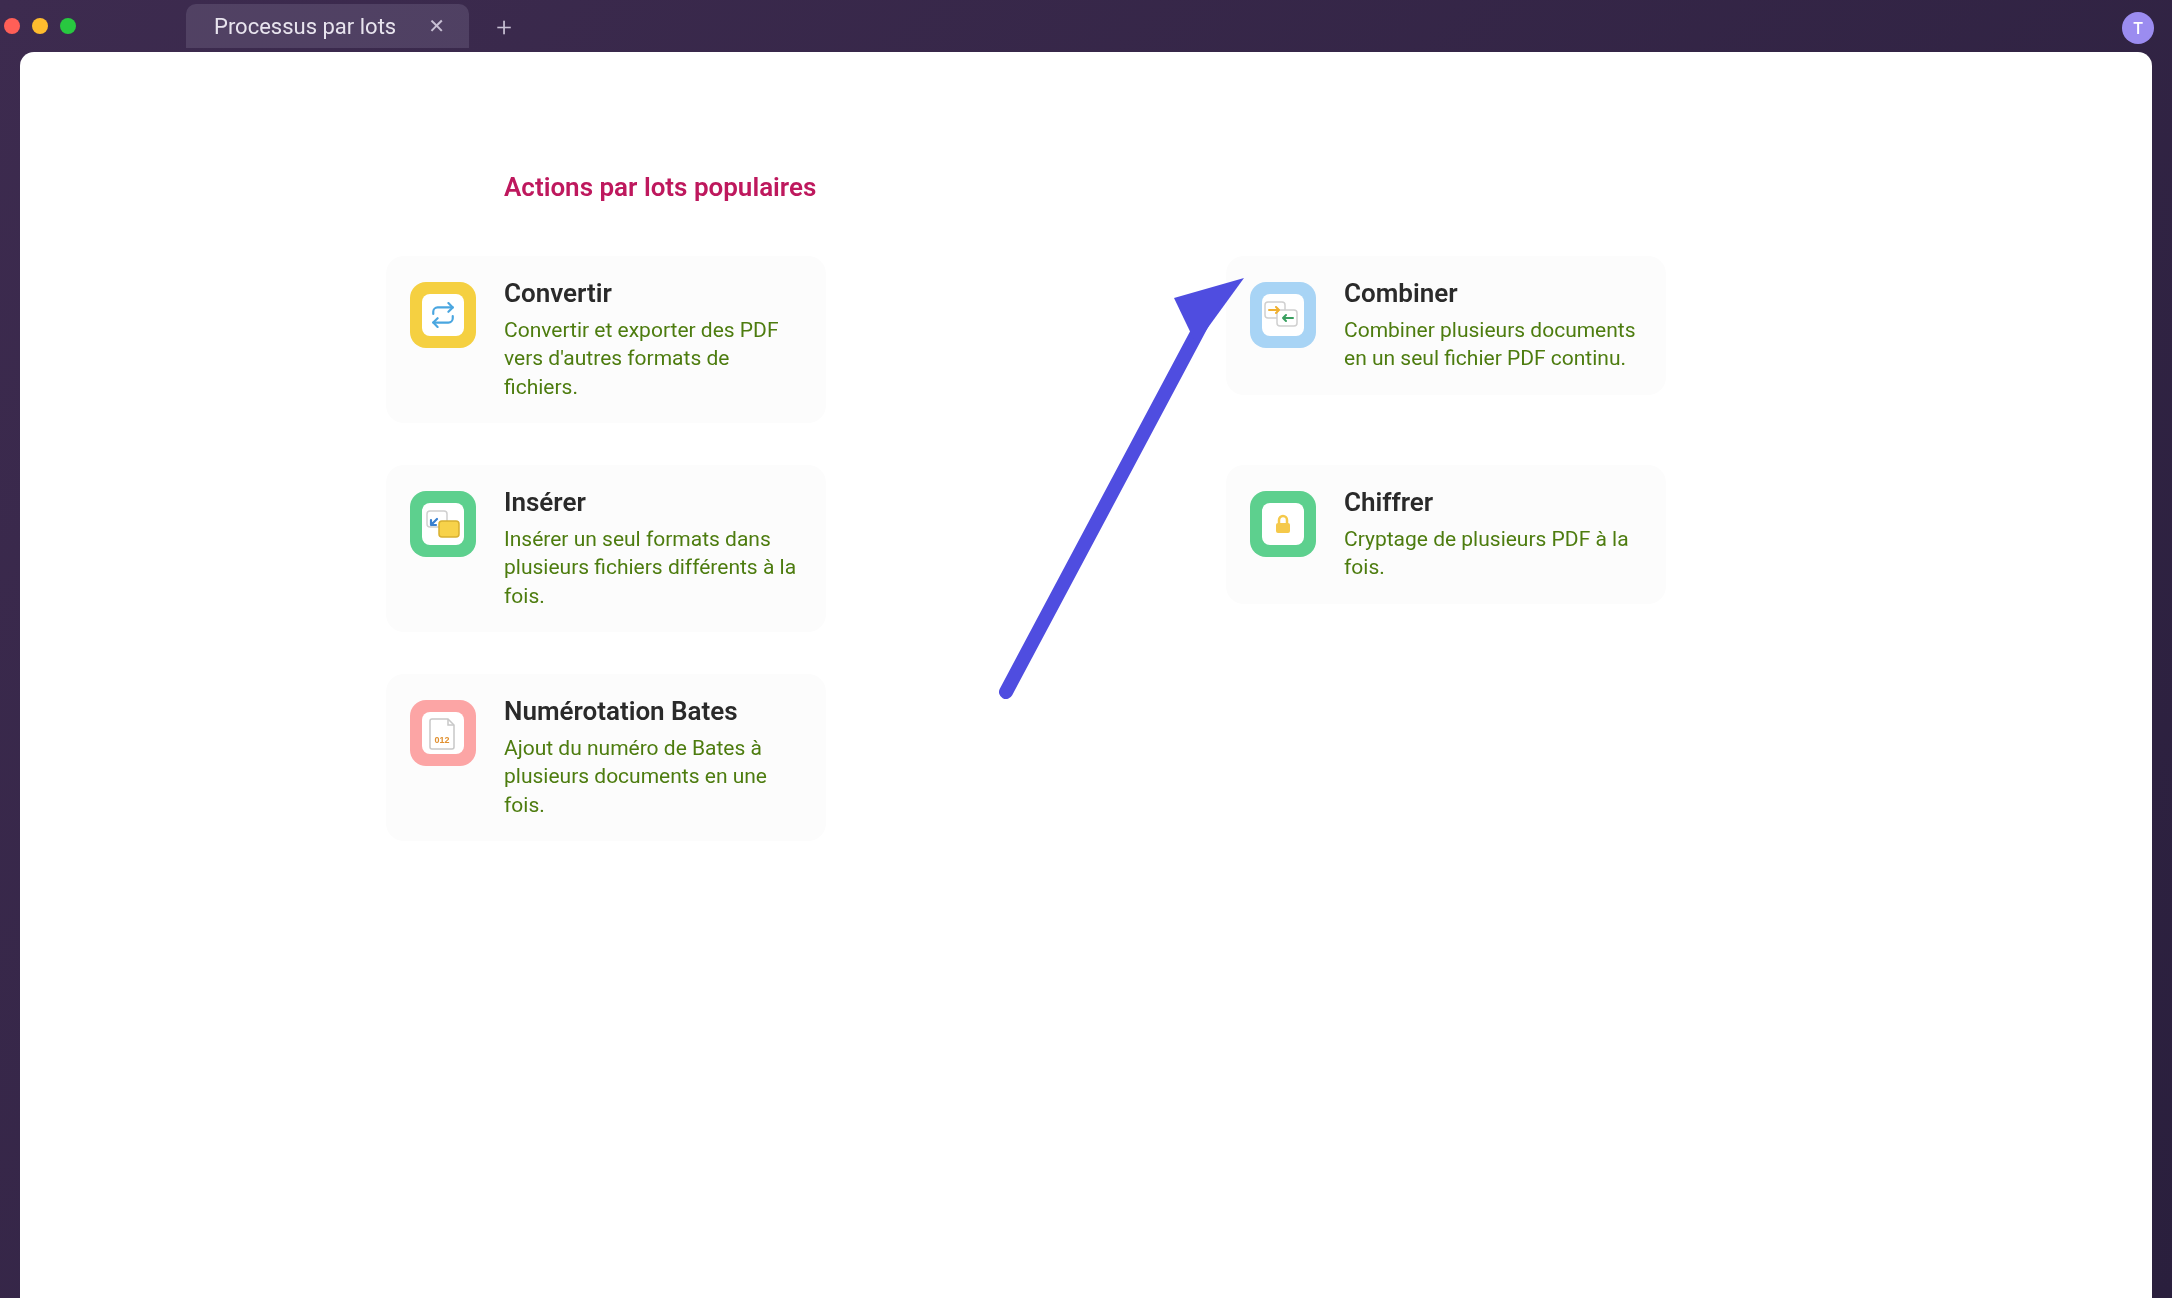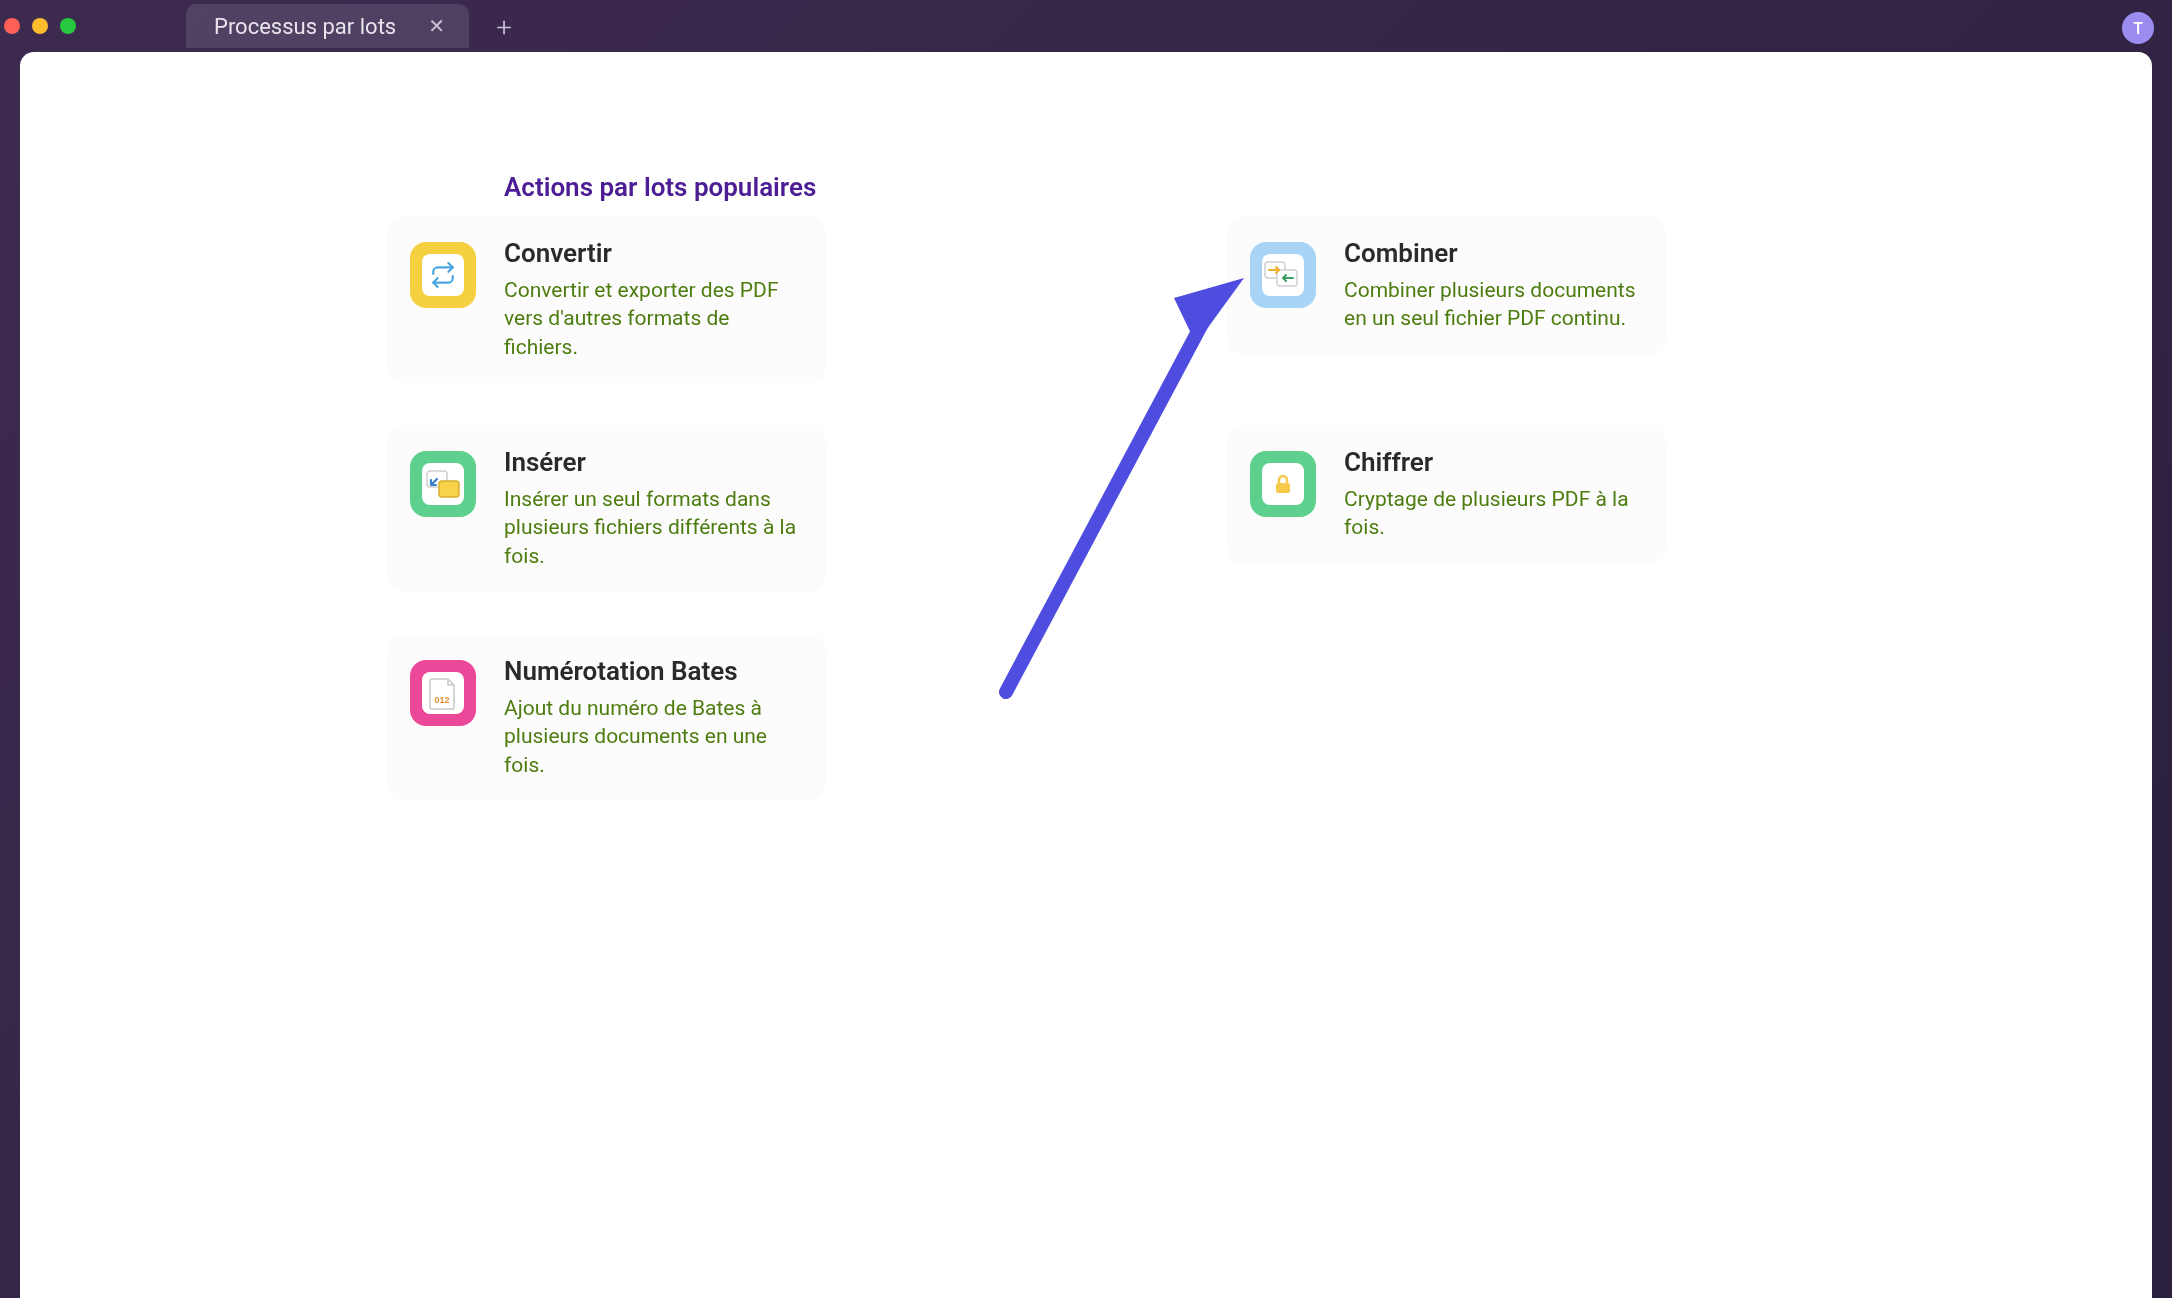--- a/index.html
+++ b/index.html
@@ -88,25 +88,25 @@
     border-radius: 14px 14px 0 0;
     padding: 120px 0 0 0;
   }
   .content-inner {
     width: 1280px;
     margin: 0 auto;
     position: relative;
     left: -60px;
   }
   .section-title {
-    color: #4c1d95;
+    color: #be185d;
     font-size: 26px;
     font-weight: 600;
     margin-left: 118px;
-    margin-bottom: 14px;
+    margin-bottom: 54px;
   }
   .cards-grid {
     display: grid;
     grid-template-columns: 1fr 1fr;
     column-gap: 270px;
     row-gap: 42px;
     align-items: start;
   }
   .card {
     background: #fcfcfc;
@@ -245,21 +245,21 @@
               </svg>
             </div>
           </div>
           <div class="card-text">
             <div class="card-title">Chiffrer</div>
             <div class="card-desc">Cryptage de plusieurs PDF à la fois.</div>
           </div>
         </div>
 
         <div class="card left">
-          <div class="card-icon" style="background:#ec4899;">
+          <div class="card-icon" style="background:#fca5a5;">
             <div class="icon-inner" style="position:relative;">
               <svg width="30" height="36" viewBox="0 0 30 36">
                 <path d="M4 4 h16 l6 6 v22 a2 2 0 0 1 -2 2 h-20 a2 2 0 0 1 -2 -2 v-26 a2 2 0 0 1 2 -2 z" fill="#fff" stroke="#c8c8c8" stroke-width="1.5"></path>
                 <path d="M20 4 v6 h6" fill="none" stroke="#c8c8c8" stroke-width="1.5"></path>
                 <text x="14" y="28" font-size="9" font-weight="700" fill="#e09030" text-anchor="middle" font-family="Arial">012</text>
               </svg>
             </div>
           </div>
           <div class="card-text">
             <div class="card-title">Numérotation Bates</div>

